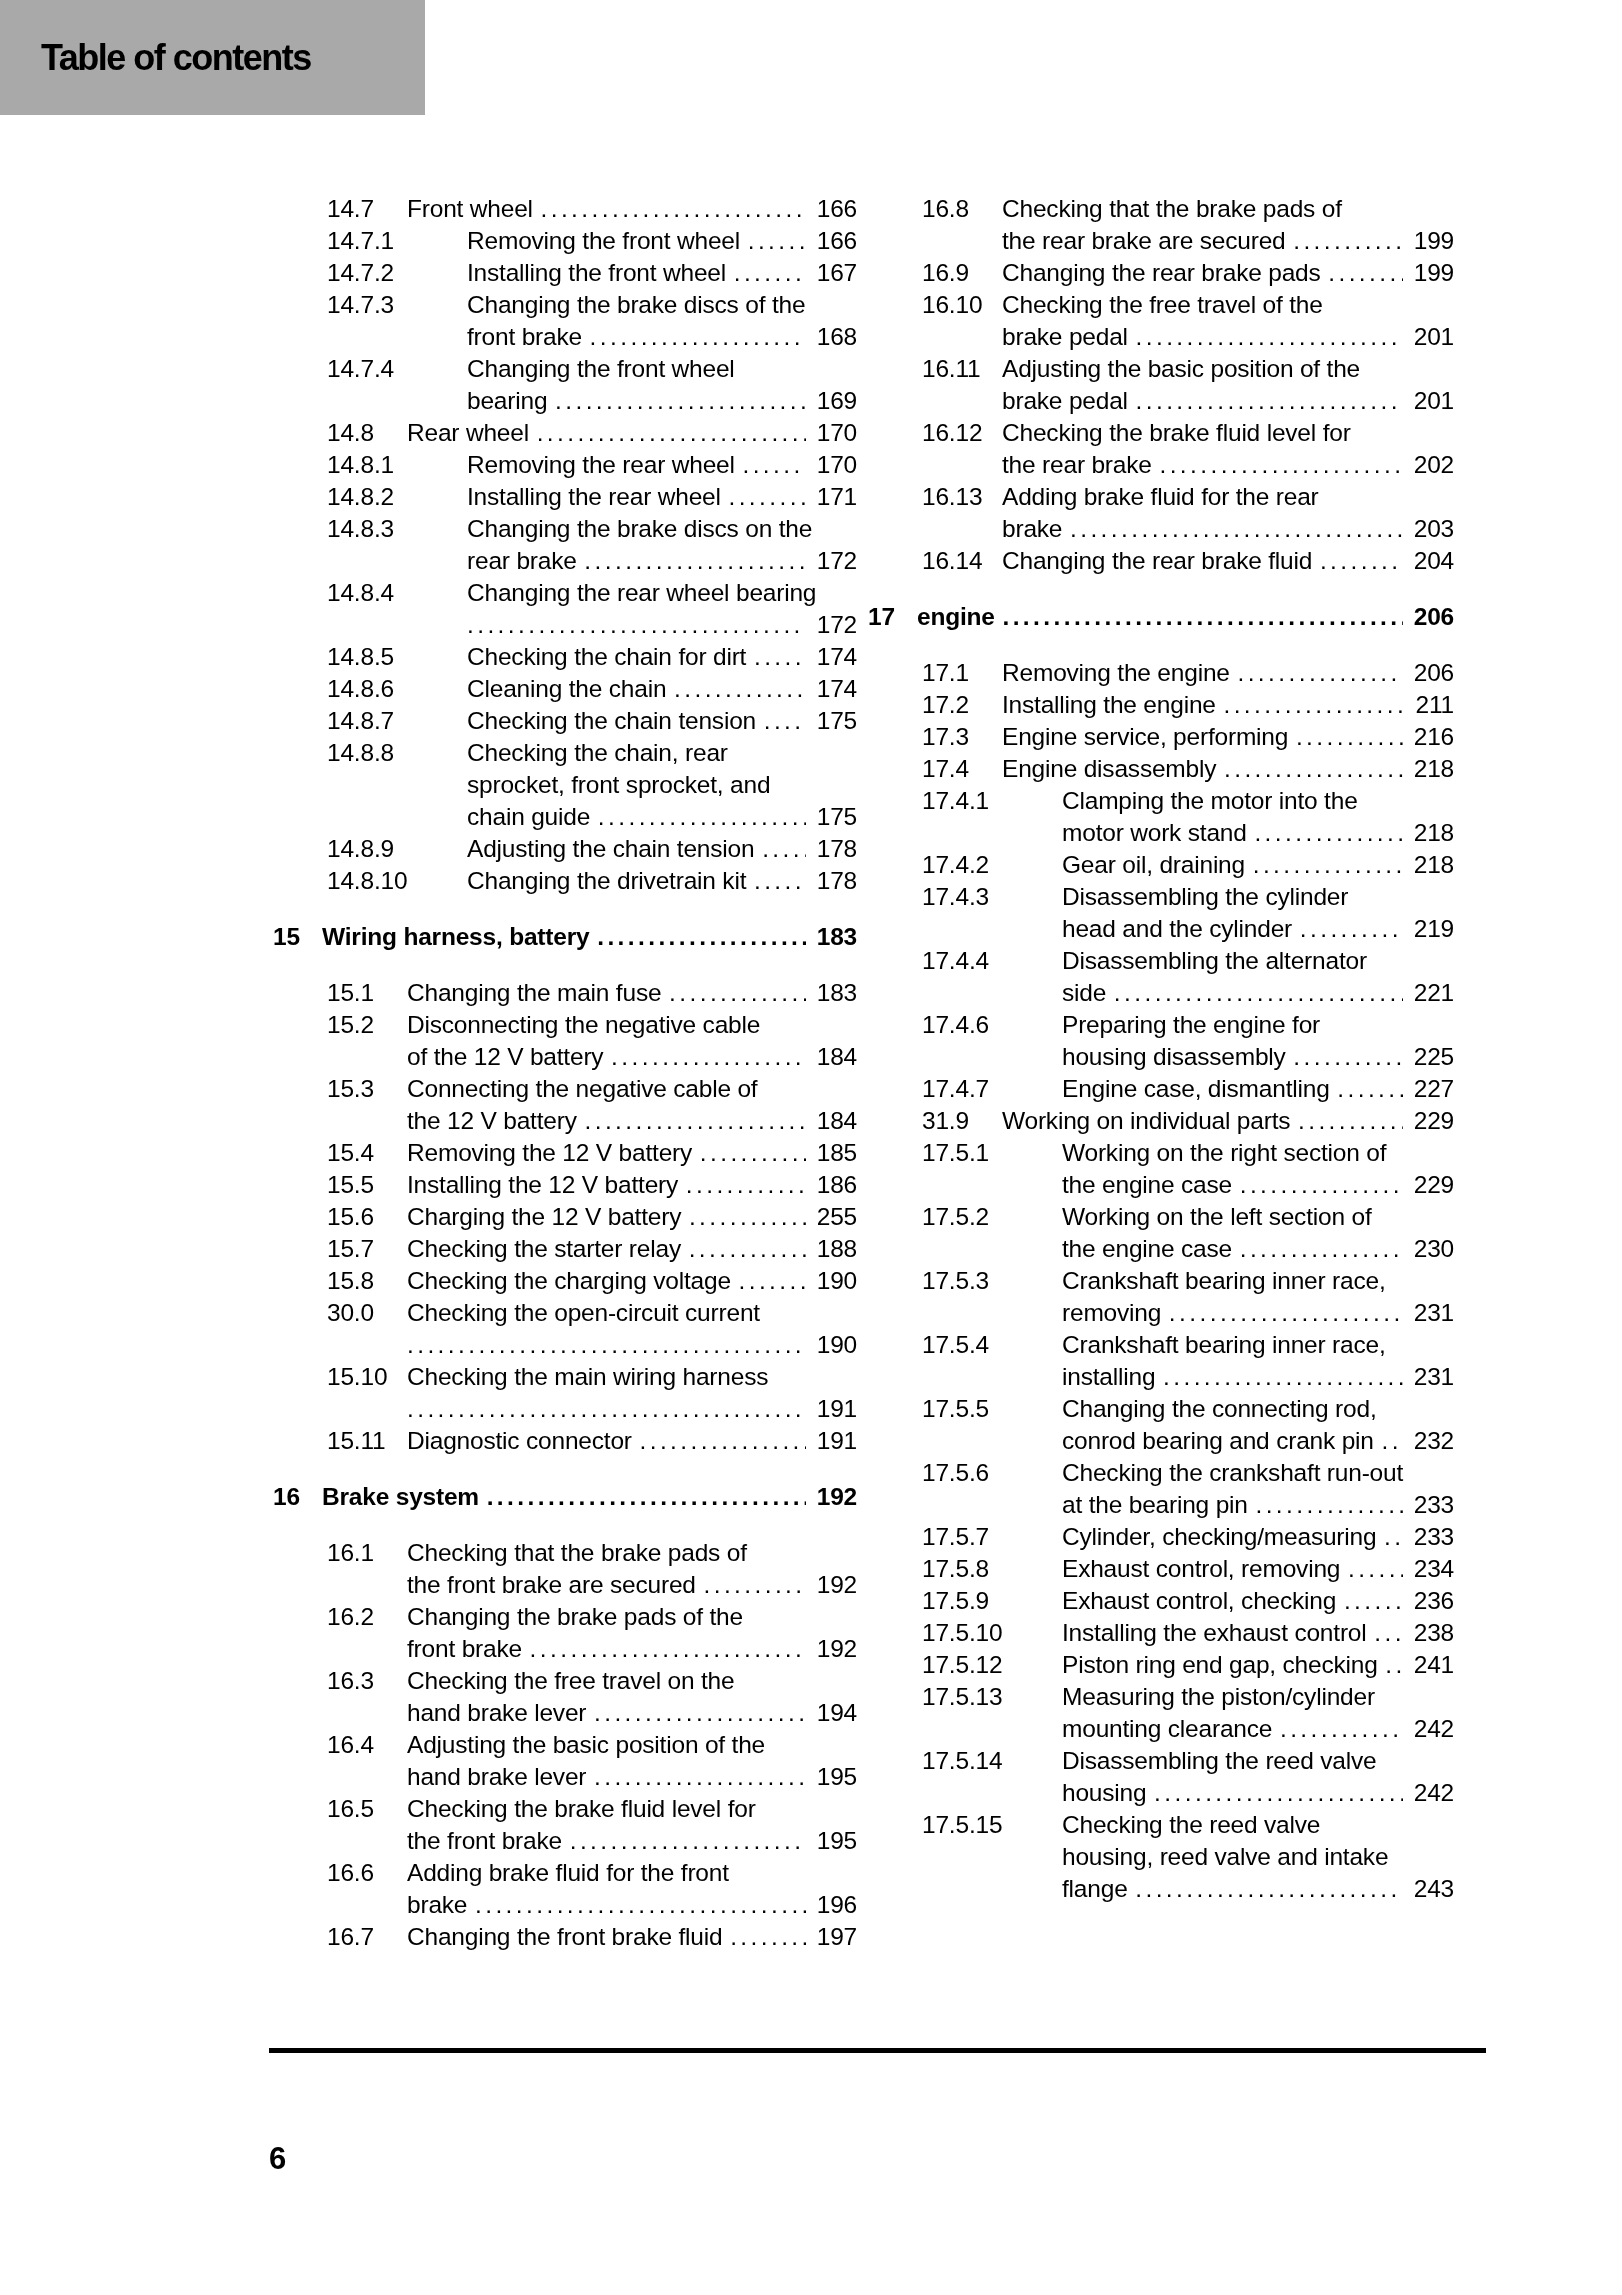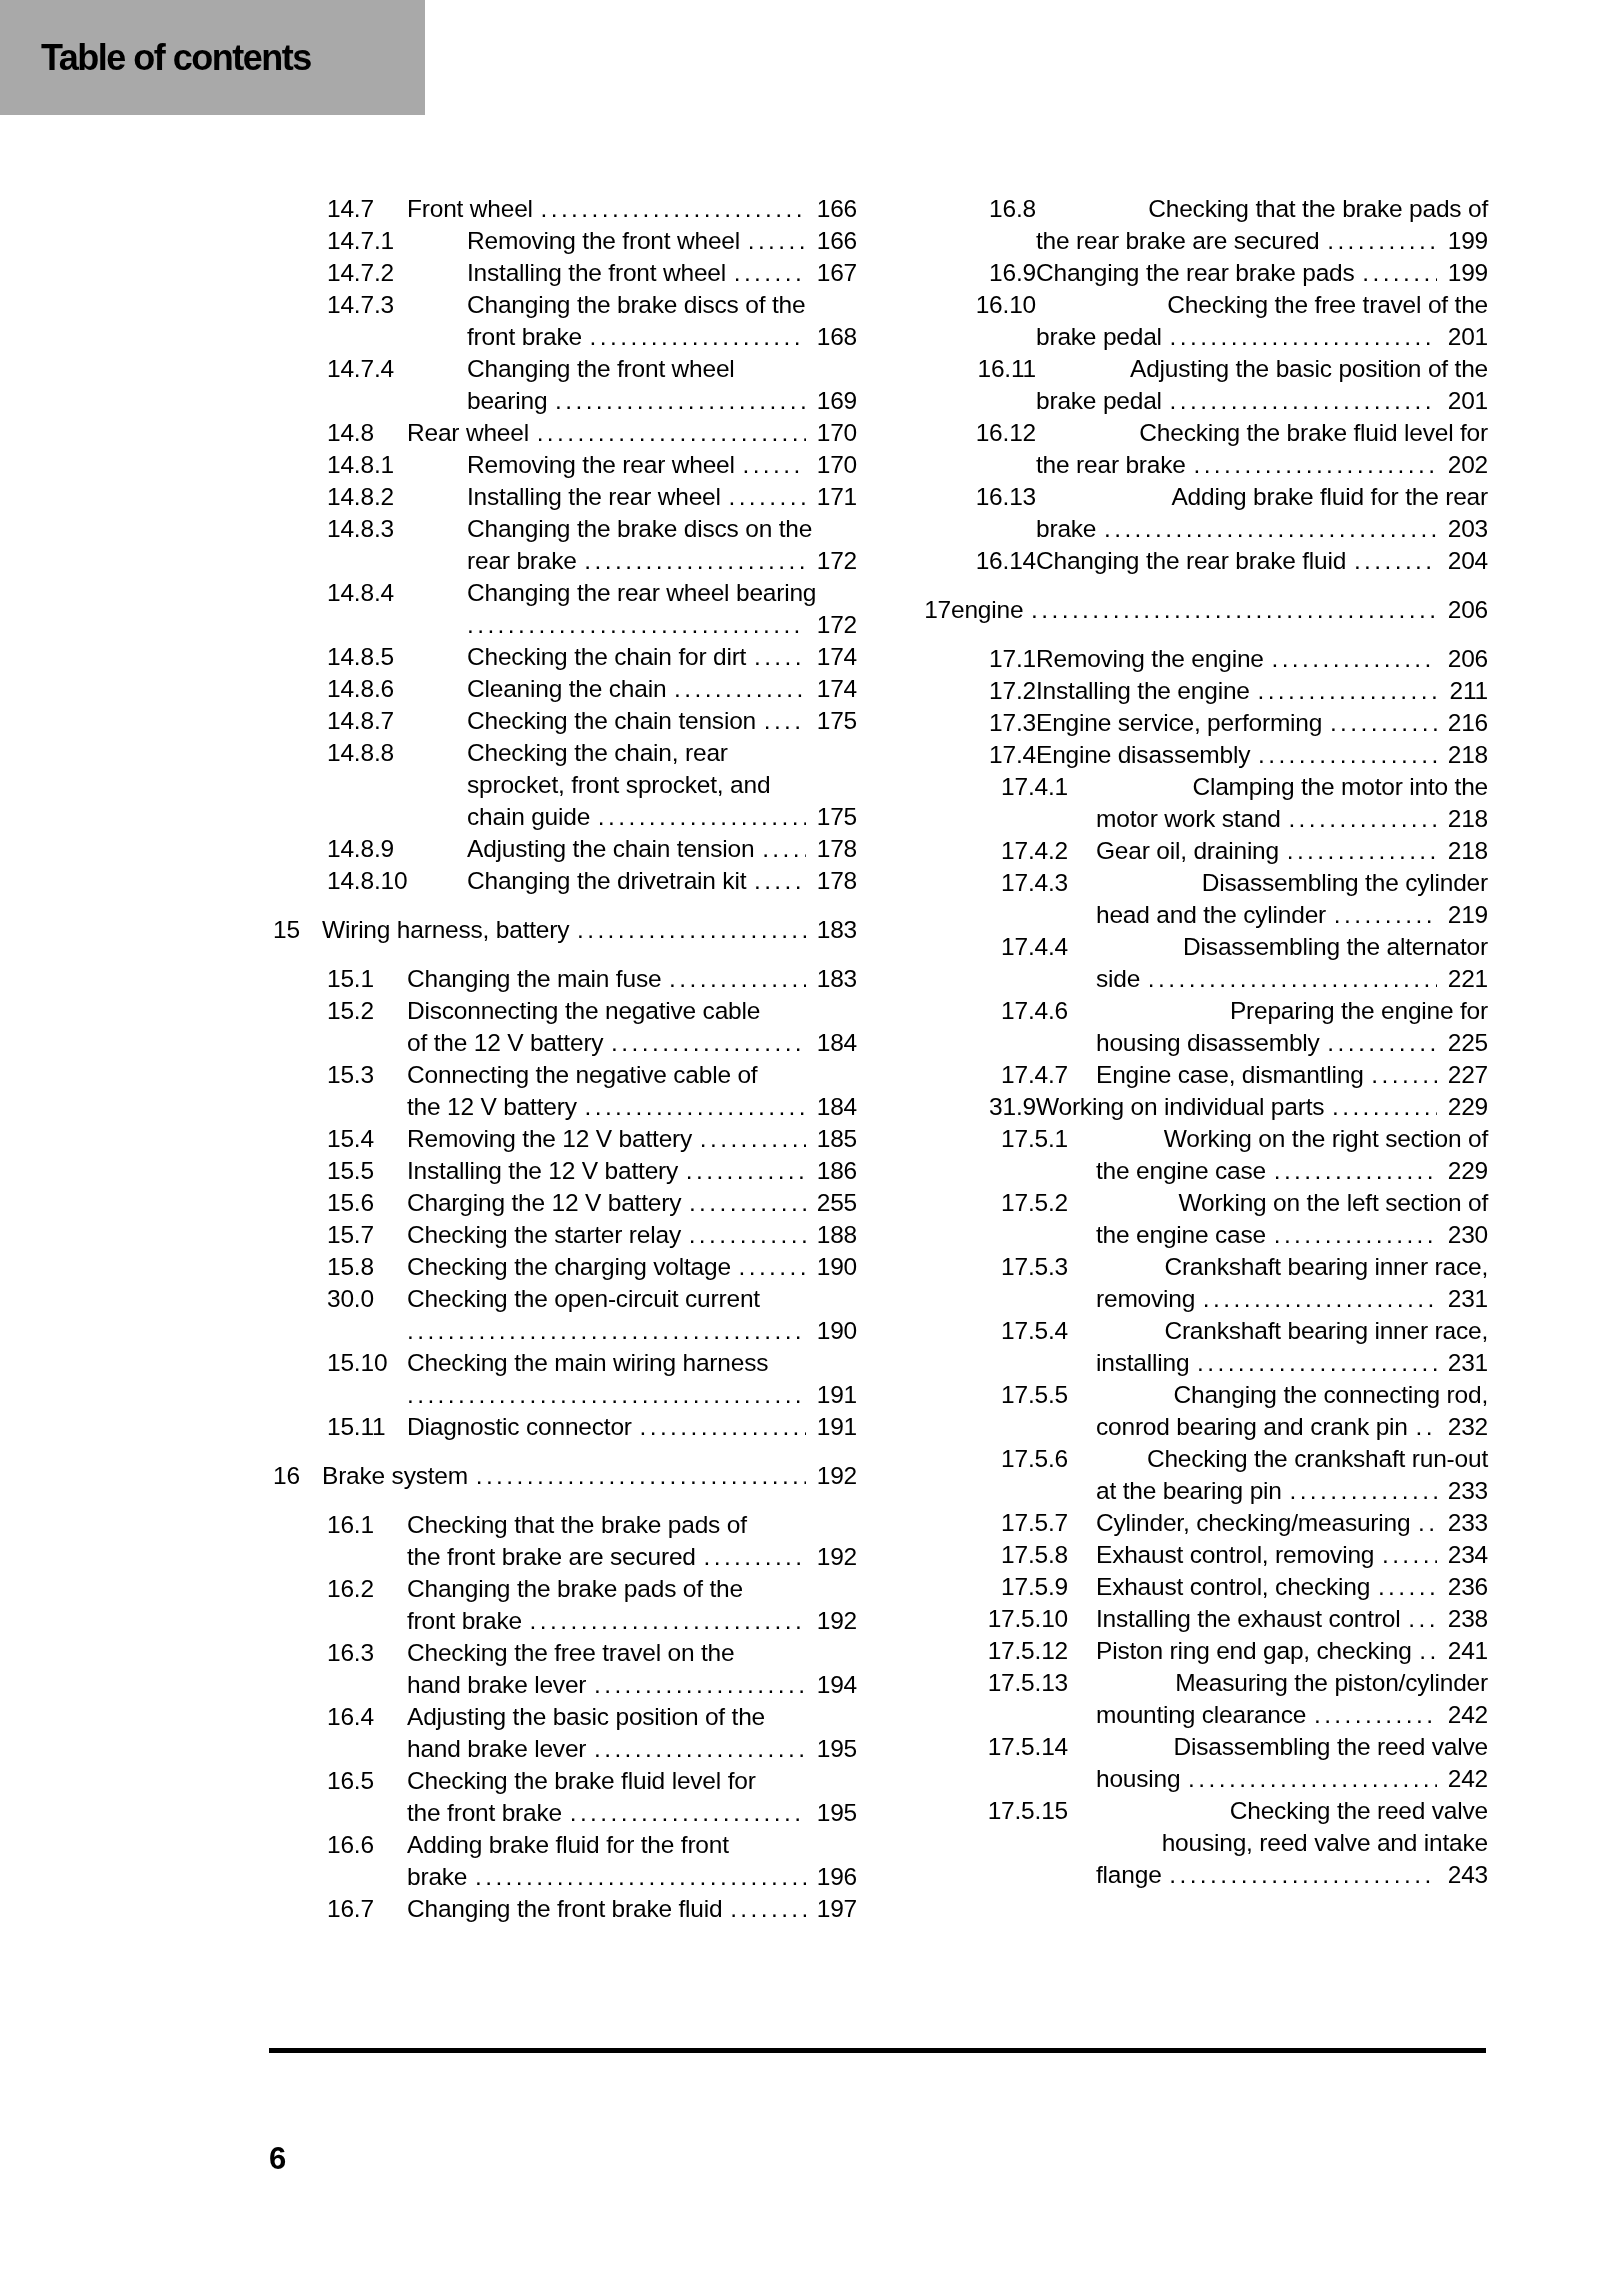--- a/index.html
+++ b/index.html
@@ -27,36 +27,36 @@
     font-size:36px; font-weight:700;
     letter-spacing:-1.5px;
     color:#000;
     white-space:nowrap;
   }
   
   .col {
     position:absolute; top:193px;
   }
   .col-left  { left:273px;  width:584px; }
-  .col-right { left:902px; width:586px;text-align:right; }
+  .col-right { left:868px; width:586px; }
 
   .entry {
     display:flex;
     align-items:flex-start;
     font-size:24.5px;
     line-height:32px;
     letter-spacing:-0.2px;
   }
   .entry .num { flex:0 0 auto; white-space:nowrap; }
   .entry.chapter    .num { width:49px; }
   .entry.section    { padding-left:54px; }
   .entry.section    .num { width:80px; }
   .entry.subsection { padding-left:54px;gap:28px; }
   .entry.subsection .num { width:112px; }
-  .entry.chapter { margin:17px 0; }
+  .entry.chapter { margin:24px 0;font-weight:bold; }
 
   .body { flex:1 1 auto; min-width:0; }
   .line { white-space:nowrap; }
   .lastline {
     display:flex;
     align-items:baseline;
     white-space:nowrap;
   }
   .txt { flex:0 0 auto; margin-right:7.7px; }
   .txt:empty { margin-right:0; }

